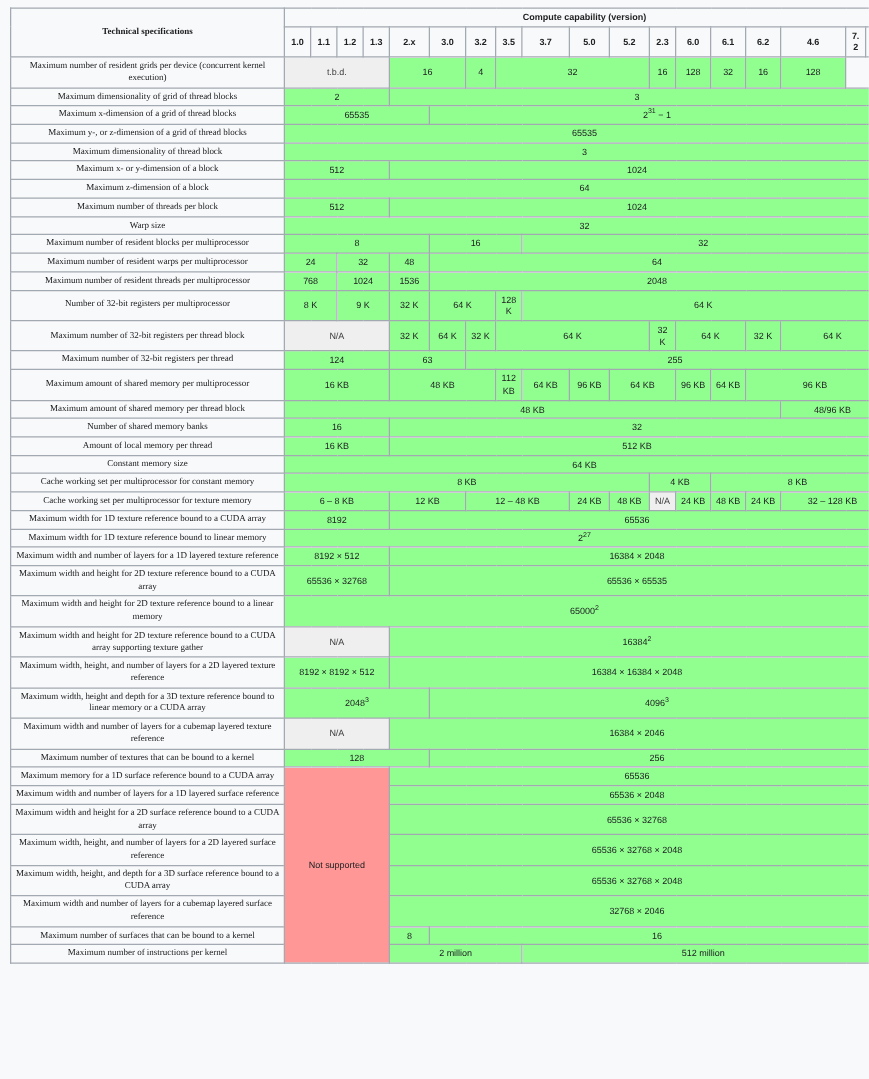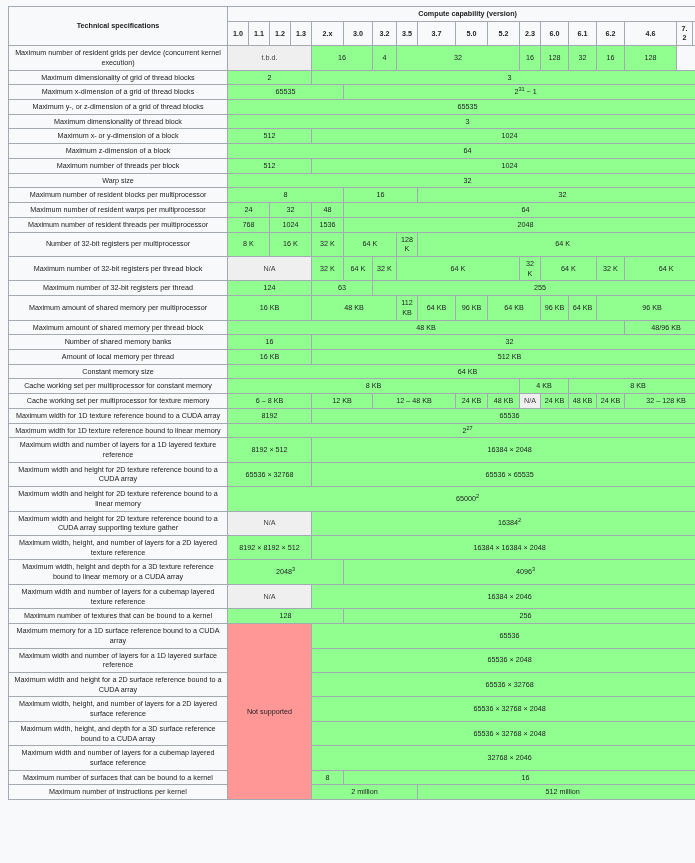--- a/index.html
+++ b/index.html
@@ -29,24 +29,26 @@
   table.spec th{
     font-weight:bold;
     background:#f8f9fa;
   }
   td.spec-label{
     text-align:left;
     padding-left:5px;
     padding-right:4px;
     background:#f8f9fa;
     font-weight:normal;
+    font-family:Liberation Serif, serif;
   }
   th.spec-head-label{
     text-align:center;
     vertical-align:middle;
+    font-family:Liberation Serif, serif;
   }
   .yes{background:#90ff90 !important;}
   .no{background:#ff9797 !important;}
   .na{background:#efefef !important;color:#404040;}
   .tbd{background:#efefef !important;color:#404040;}
   .blank{background:#f8f9fa !important;border:1px solid #a2a9b1;}
   sup{font-size:5.6px;vertical-align:super;line-height:0;}
 </style>
 </head>
 <body>
@@ -166,21 +168,21 @@
         <tr>
           <td class="spec-label">Maximum number of resident threads per multiprocessor</td>
           <td class="yes" colspan="2">768</td>
           <td class="yes" colspan="2">1024</td>
           <td class="yes">1536</td>
           <td class="yes" colspan="13">2048</td>
         </tr>
         <tr>
           <td class="spec-label">Number of 32-bit registers per multiprocessor</td>
           <td class="yes" colspan="2">8 K</td>
-          <td class="yes" colspan="2">16 K</td>
+          <td class="yes" colspan="2">9 K</td>
           <td class="yes">32 K</td>
           <td class="yes" colspan="2">64 K</td>
           <td class="yes">128 K</td>
           <td class="yes" colspan="10">64 K</td>
         </tr>
         <tr>
           <td class="spec-label">Maximum number of 32-bit registers per thread block</td>
           <td class="na" colspan="4">N/A</td>
           <td class="yes">32 K</td>
           <td class="yes">64 K</td>

